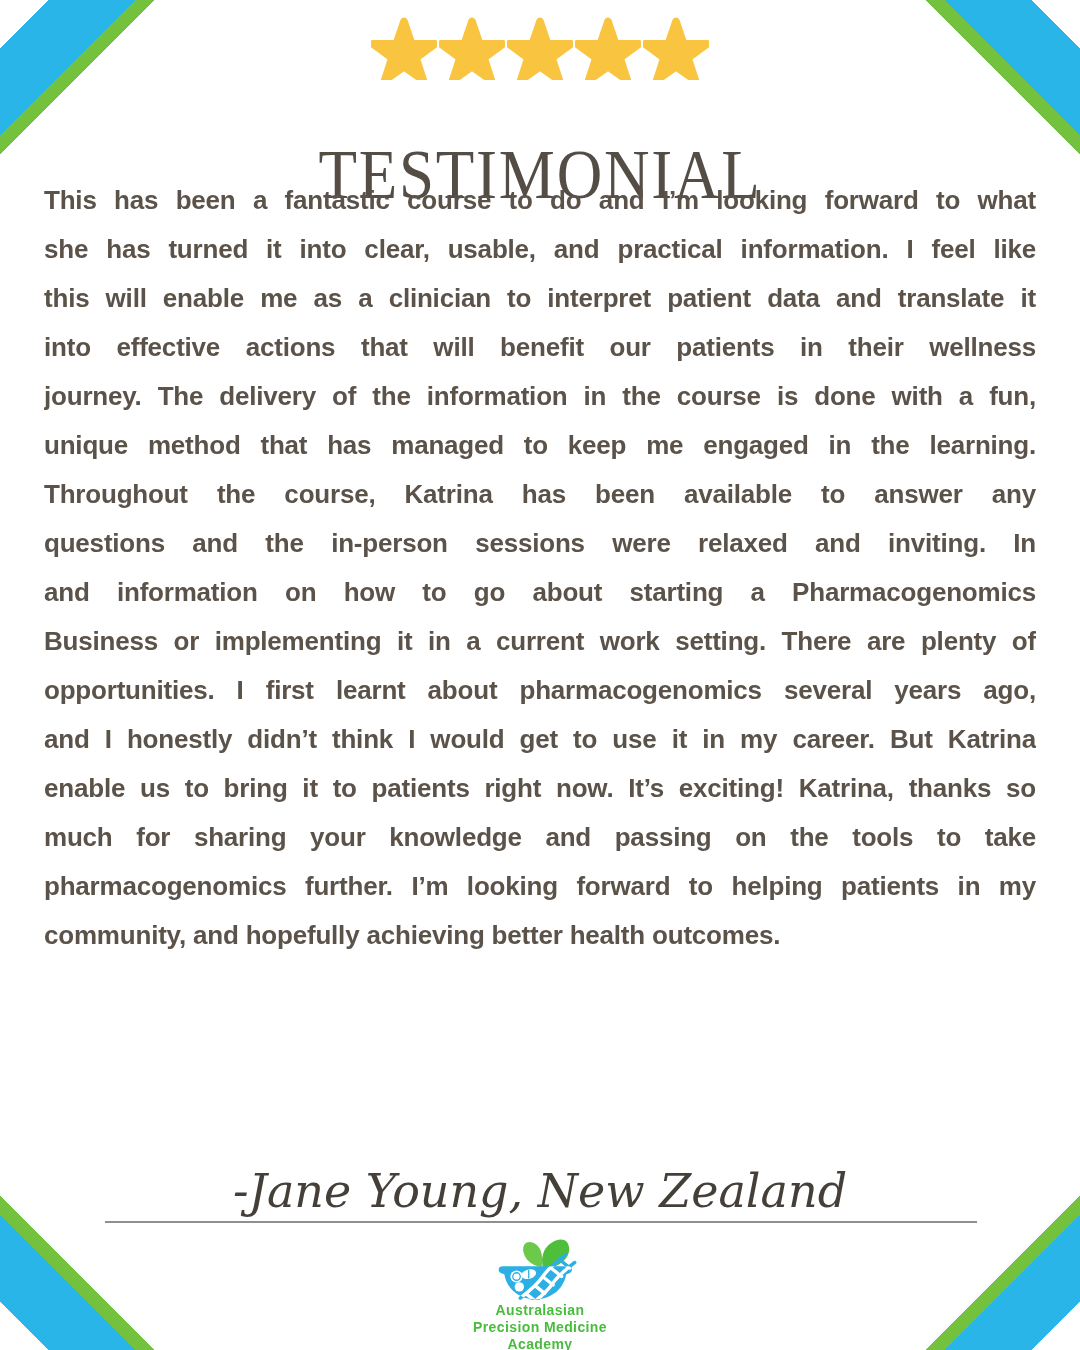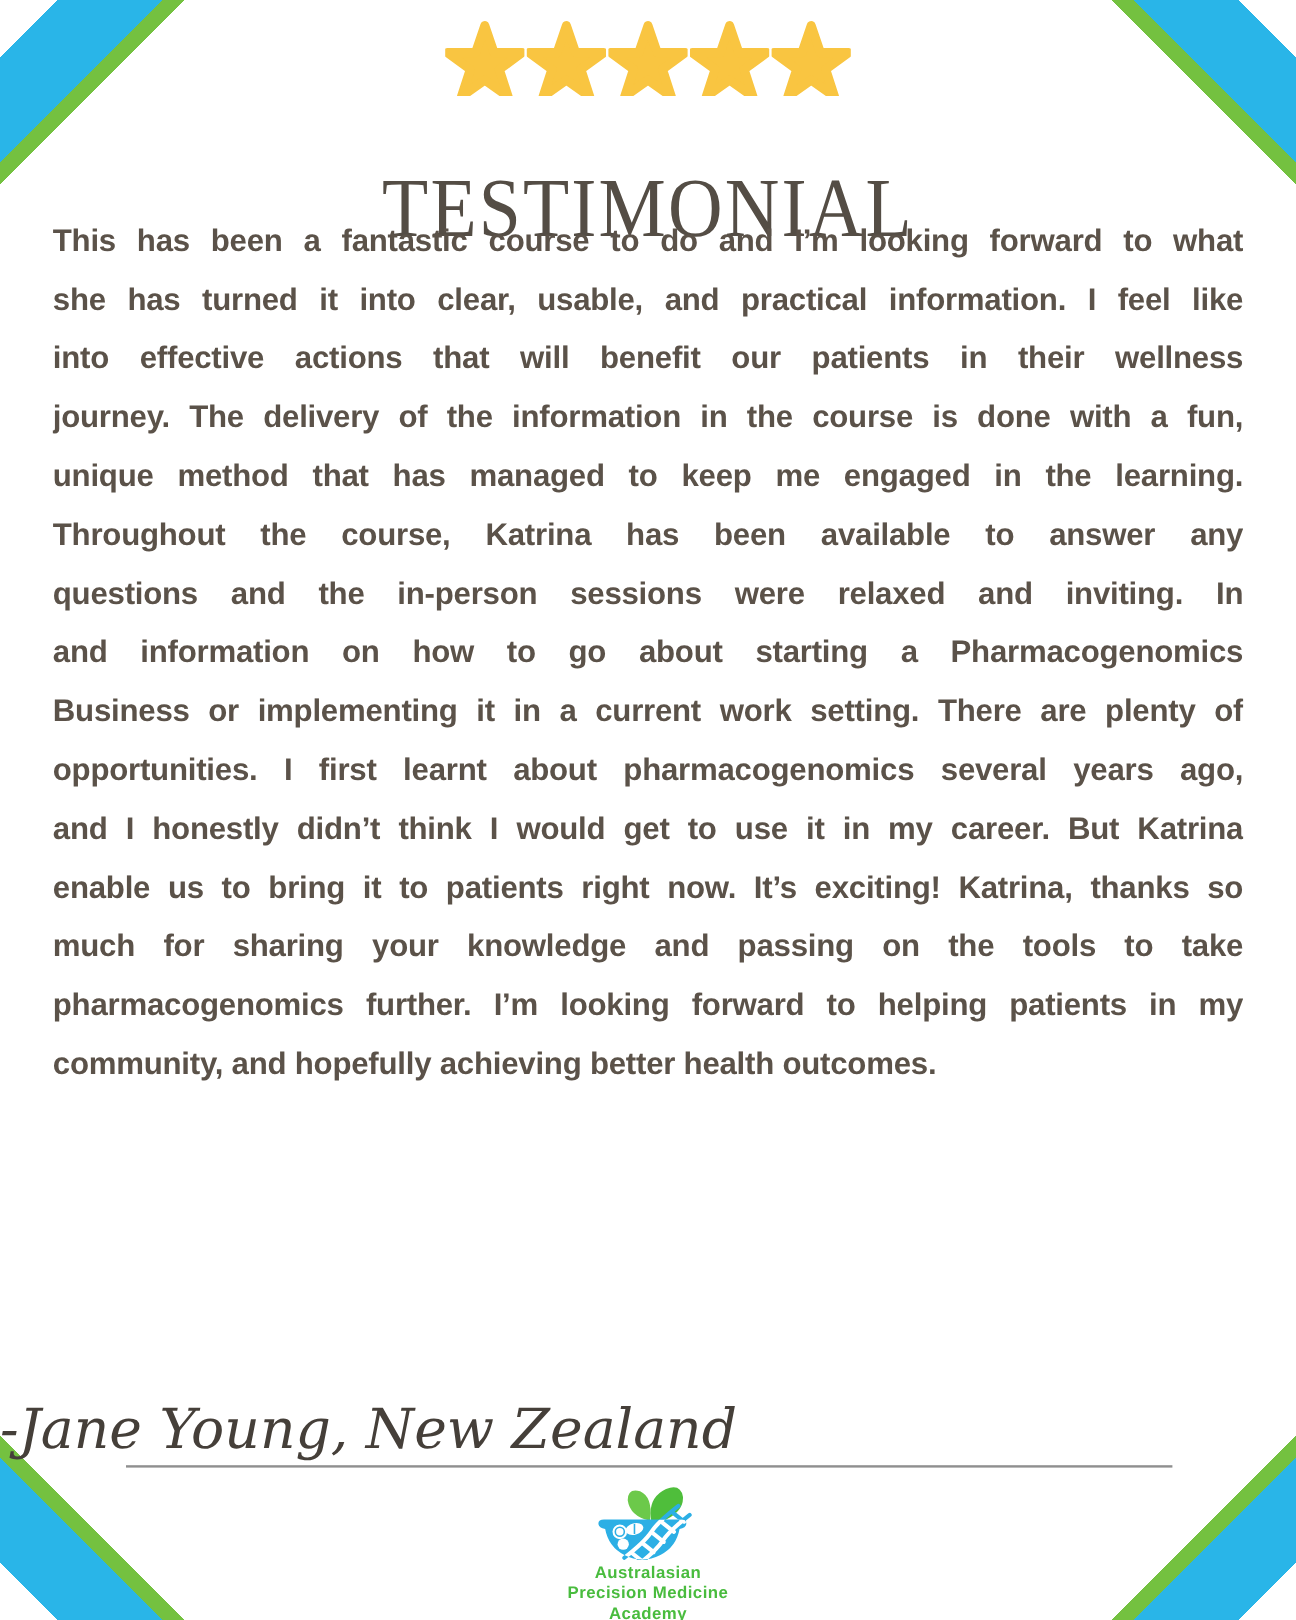--- a/index.html
+++ b/index.html
@@ -38,20 +38,21 @@
 
   
   .body-text{position:absolute;top:176px;left:44px;right:44px;
     color:#5b5249;font-size:26px;font-weight:700;letter-spacing:-0.2px;}
   .tline{height:49px;line-height:49px;overflow:hidden;
     text-align:justify;text-align-last:justify;text-justify:inter-word;}
   .tline.last{text-align-last:left;}
 
   
   .signature{position:absolute;top:1164px;left:0;width:100%;
+    text-align:center;
     font-family:"DejaVu Serif","Liberation Serif",serif;
     font-style:italic;font-size:46px;color:#453f39;}
   .sig-line{position:absolute;top:1221px;left:105px;width:872px;height:0;
     border-top:2px solid #8f8f8f;}
 
   
   .logo{position:absolute;top:1238px;left:0;width:100%;
     display:flex;flex-direction:column;align-items:center;}
   .logo svg{display:block;width:104px;height:62px;}
   .logo-text{margin-top:2px;text-align:center;
@@ -84,20 +85,21 @@
       <svg viewBox="0 0 104 100">
     <polygon points="52,8 64.1,43.5 101,43.5 71,65.5 82.5,101 52,79.5 21.5,101 33,65.5 3,43.5 39.9,43.5" fill="#F9C541" stroke="#F9C541" stroke-width="12" stroke-linejoin="round"></polygon>
   </svg>
     </div>
 
   <h1 class="title">TESTIMONIAL</h1>
 
   <div class="body-text">
       <div class="tline">This has been a fantastic course to do and I’m looking forward to what</div>
       <div class="tline">she has turned it into clear, usable, and practical information. I feel like</div>
+      <div class="tline">this will enable me as a clinician to interpret patient data and translate it</div>
       <div class="tline">into effective actions that will benefit our patients in their wellness</div>
       <div class="tline">journey. The delivery of the information in the course is done with a fun,</div>
       <div class="tline">unique method that has managed to keep me engaged in the learning.</div>
       <div class="tline">Throughout the course, Katrina has been available to answer any</div>
       <div class="tline">questions and the in-person sessions were relaxed and inviting. In</div>
       <div class="tline">and information on how to go about starting a Pharmacogenomics</div>
       <div class="tline">Business or implementing it in a current work setting. There are plenty of</div>
       <div class="tline">opportunities. I first learnt about pharmacogenomics several years ago,</div>
       <div class="tline">and I honestly didn’t think I would get to use it in my career. But Katrina</div>
       <div class="tline">enable us to bring it to patients right now. It’s exciting! Katrina, thanks so</div>

